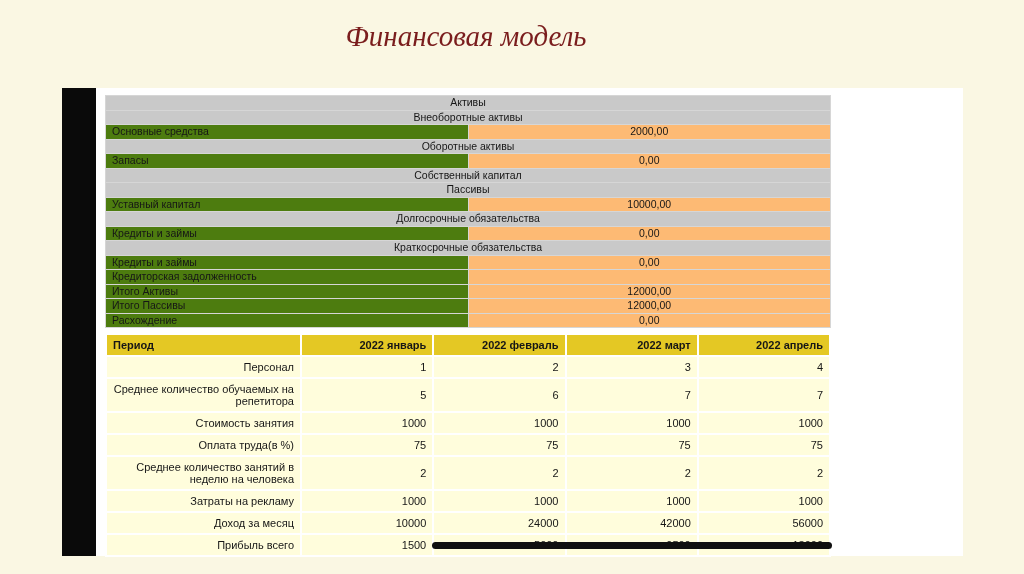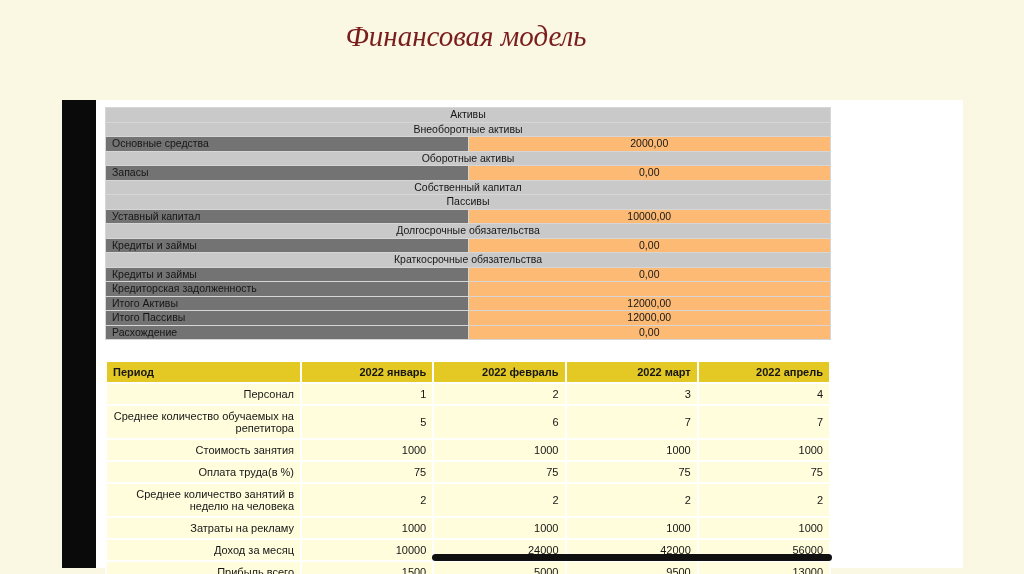--- a/index.html
+++ b/index.html
@@ -19,21 +19,21 @@
   }
   .slide-title{
     position:absolute;top:20px;left:0;width:920px;margin:0;
     text-align:center;
     font-family:"Liberation Serif", serif;
     font-style:italic;font-weight:500;font-size:29px;
     color:var(--title-color);
     padding-left:12px;
   }
   .panel{
-    position:absolute;left:62px;top:100px;width:901px;height:468px;
+    position:absolute;left:62px;top:88px;width:901px;height:468px;
     background:#ffffff;
   }
   .black-bar{
     position:absolute;left:0;top:0;width:34px;height:468px;
     background:var(--bar-black);
   }
   .tables{
     position:absolute;left:43px;top:7px;width:726px;
   }
   
@@ -42,25 +42,25 @@
     font-size:10.5px;color:#161616;table-layout:fixed;
   }
   table.balance td{
     border:1px solid #d6d6d6;
     padding:1px 6px;line-height:11.5px;height:13px;
     overflow:hidden;white-space:nowrap;
   }
   table.balance td.sec{
     background:var(--section-gray);text-align:center;
   }
-  table.balance td.lbl{width:195px;text-align:left;background:#737373;}
+  table.balance td.lbl{width:195px;text-align:left;background:#4d7c0f;}
   table.balance td.val{text-align:center;background:#fdba74;}
   
   table.model{
-    width:726px;border-collapse:collapse;margin-top:20px;
+    width:726px;border-collapse:collapse;margin-top:5px;
     font-size:11px;color:#161616;table-layout:fixed;
   }
   table.model th{
     background:var(--header-yellow);
     border:2px solid #ffffff;
     font-weight:700;text-align:right;
     padding:4px 6px;line-height:12px;
   }
   table.model th.first{text-align:left;width:195px;}
   table.model td{

